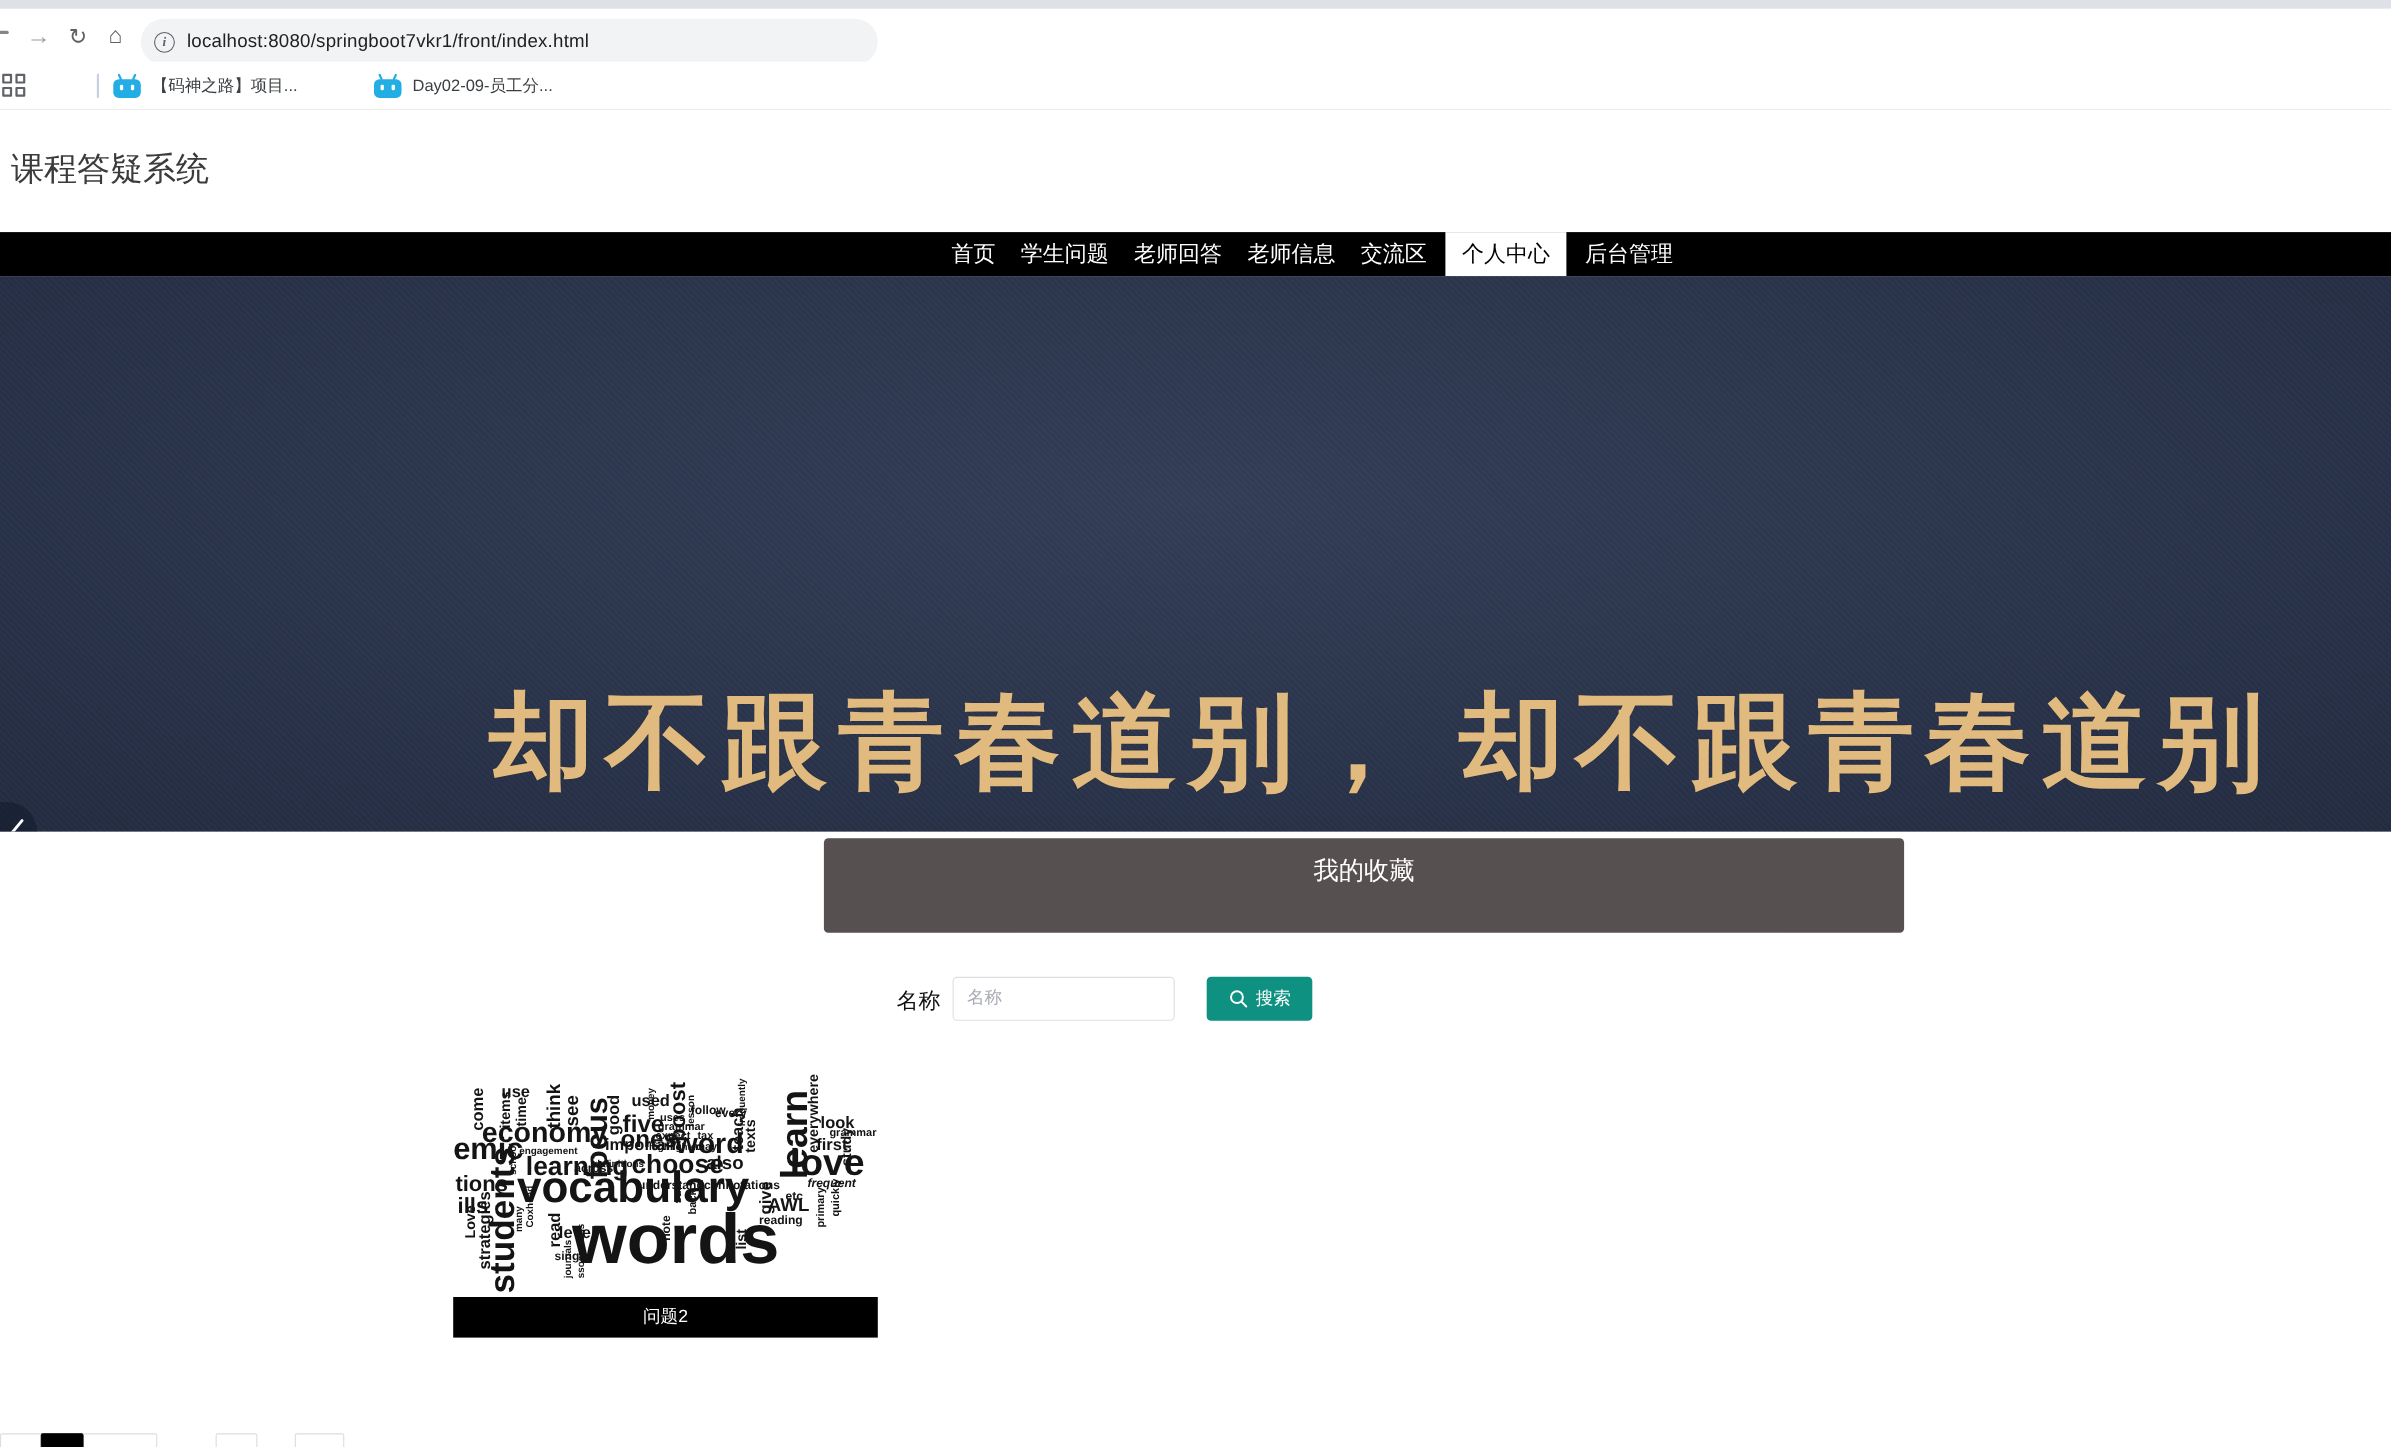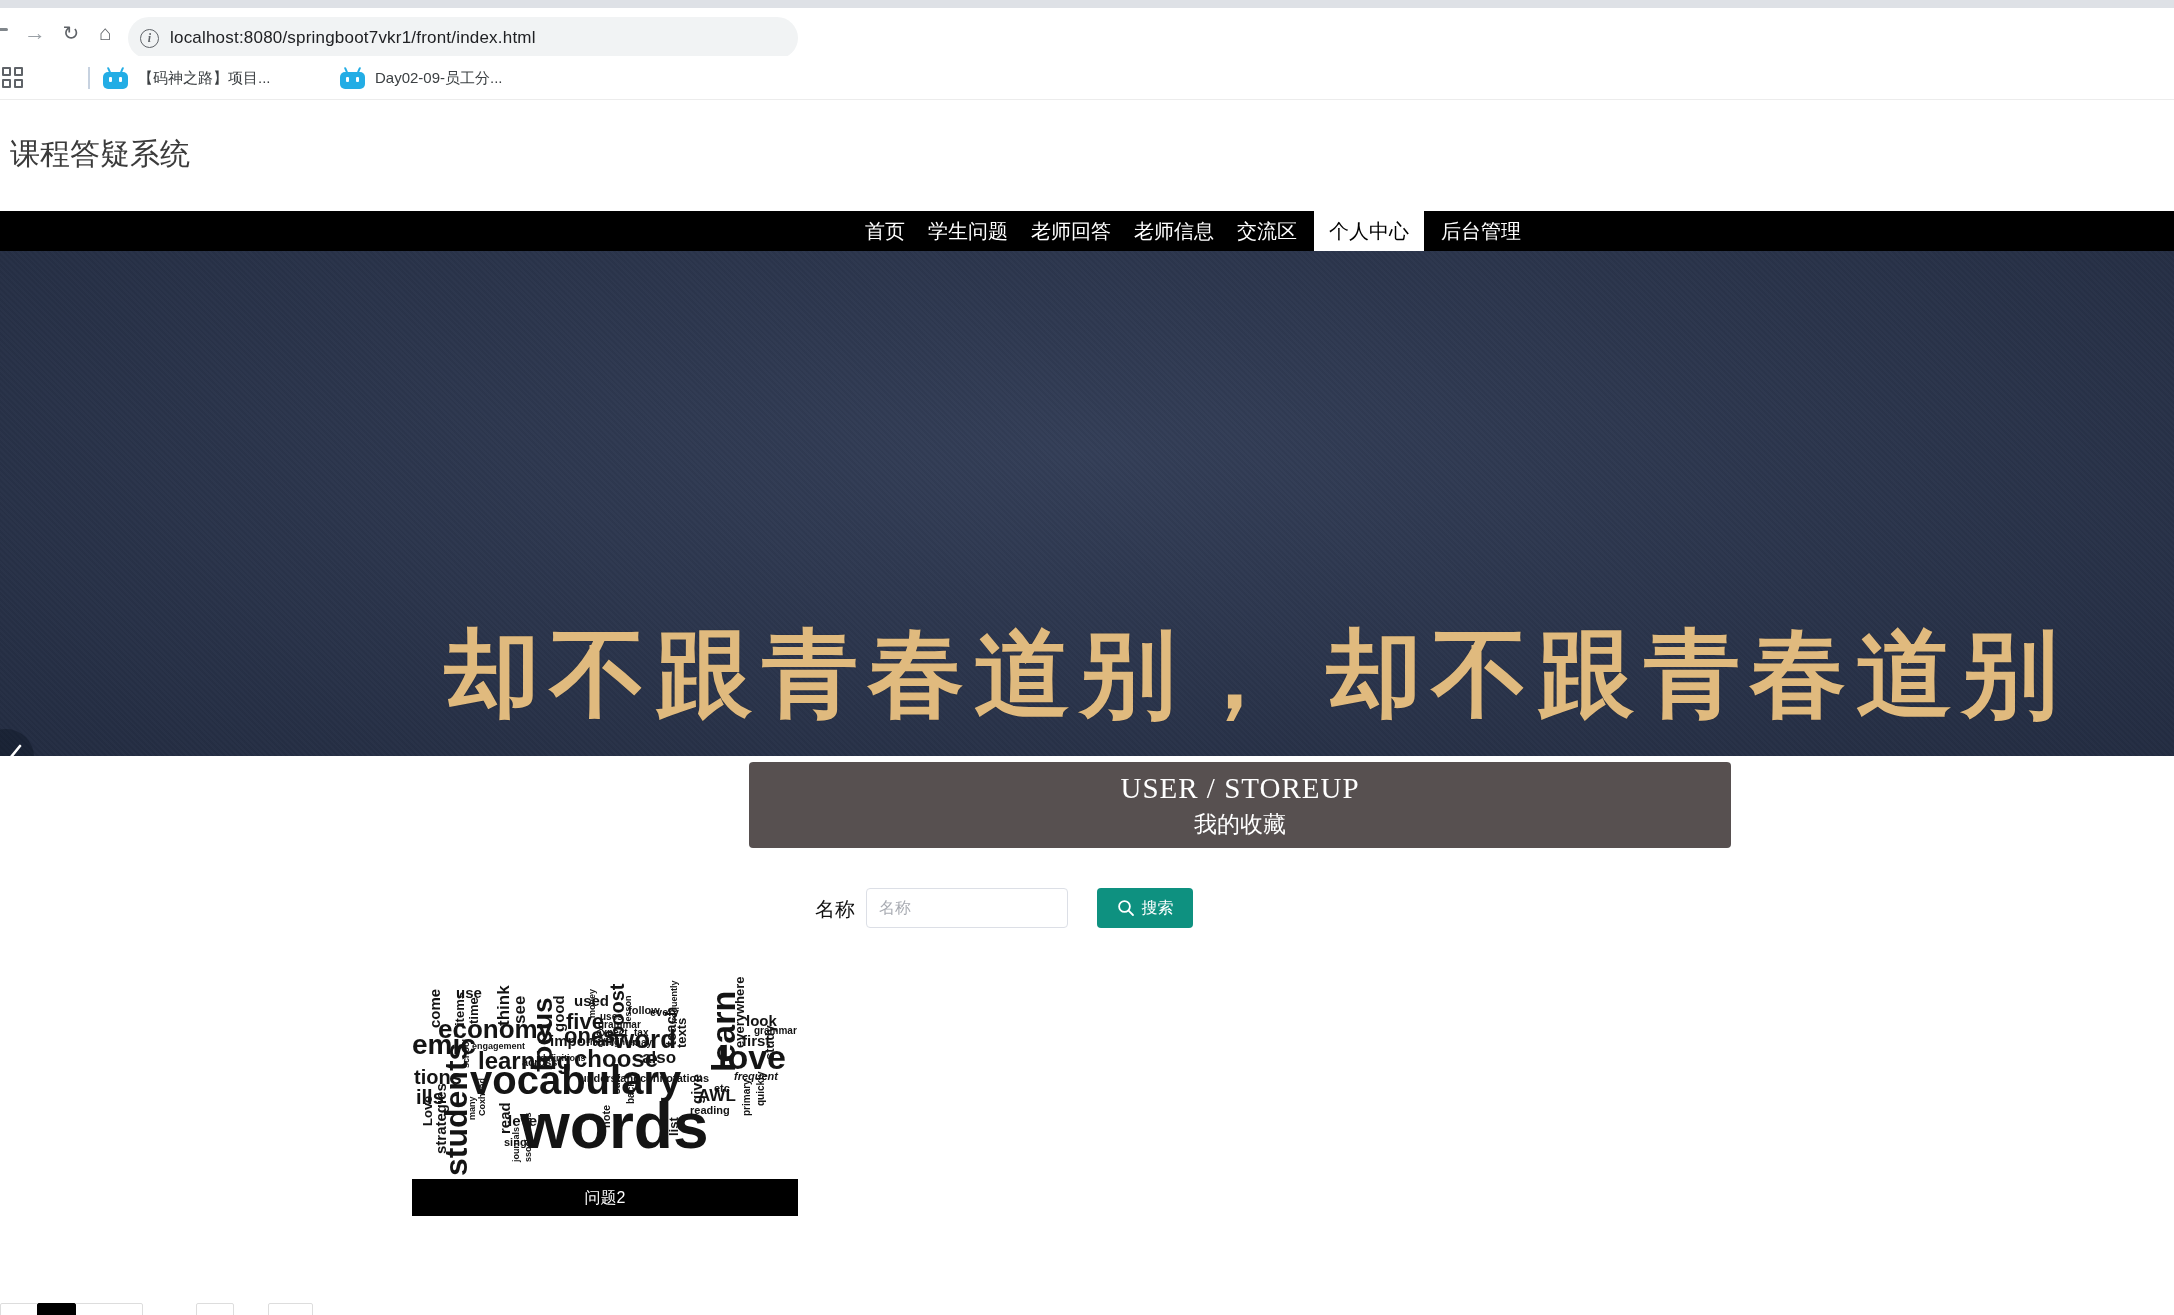--- a/index.html
+++ b/index.html
@@ -140,21 +140,20 @@
 
   <div id="carousel-prev">
     <svg width="18" height="28" viewBox="0 0 18 28">
       <polyline points="14,3 5,14 14,25" stroke="#ffffff" stroke-width="2.6" fill="none" stroke-linecap="round" stroke-linejoin="round"></polyline>
     </svg>
   </div>
 
 </div>
 
 <div id="storeup-box">
-  <div id="storeup-en">USER / STOREUP</div>
   <div id="storeup-zh">我的收藏</div>
 </div>
 
 <div id="search-row">
   <label id="search-label">名称</label>
   <input id="search-input" type="text" placeholder="名称" style="">
   <button id="search-btn">
     <svg width="18" height="18" viewBox="0 0 18 18">
       <circle cx="7.5" cy="7.5" r="5.4" stroke="#ffffff" stroke-width="1.8" fill="none"></circle>
       <line x1="11.6" y1="11.6" x2="16" y2="16" stroke="#ffffff" stroke-width="1.8" stroke-linecap="round"></line>

